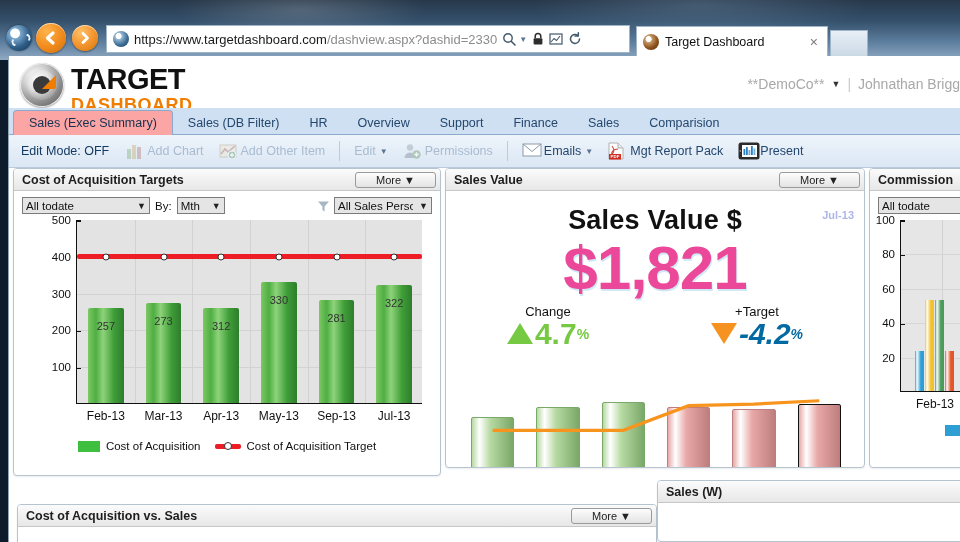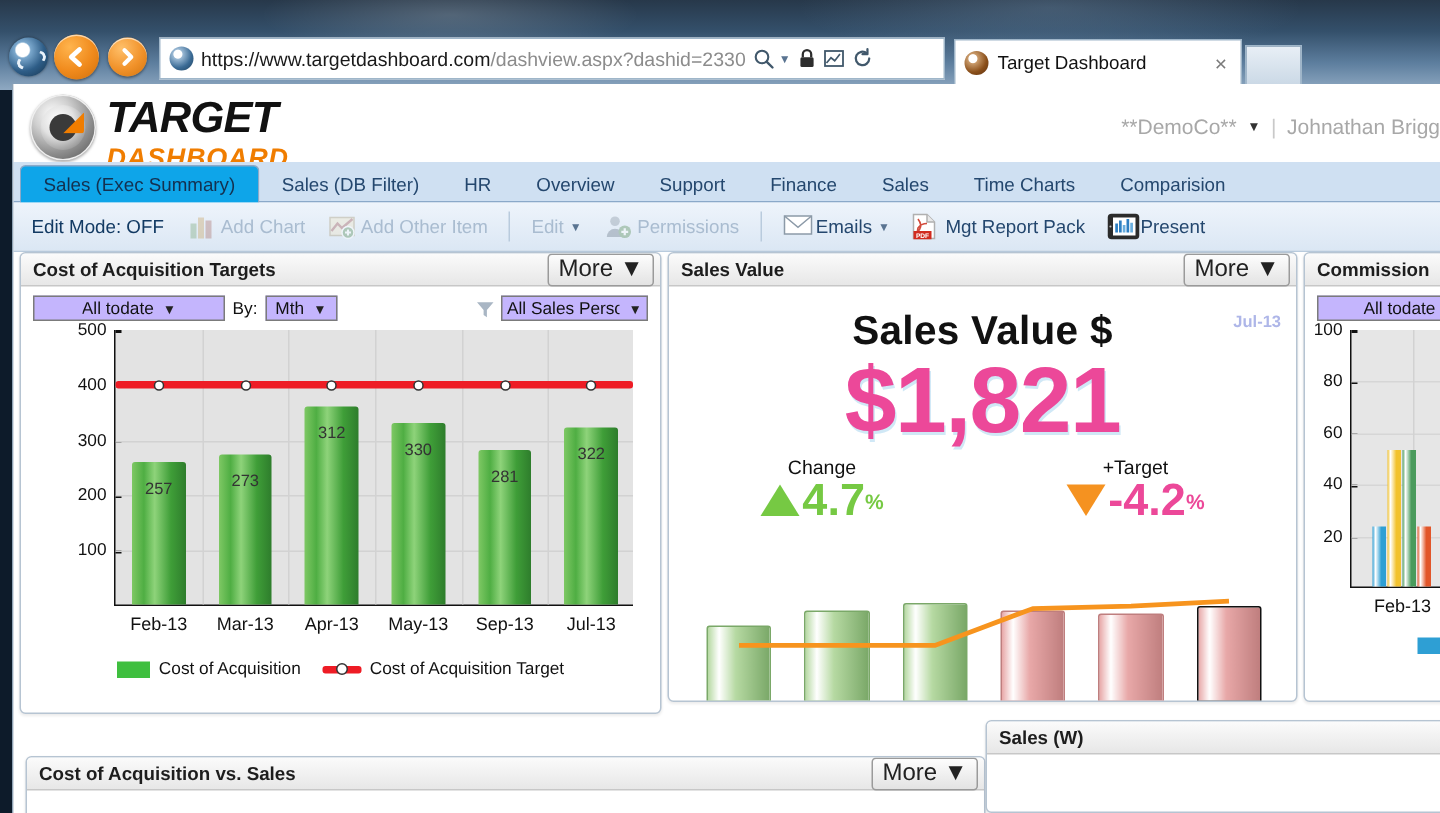--- a/index.html
+++ b/index.html
@@ -72,35 +72,35 @@
     position:absolute; left:11px; top:7px; width:44px; height:44px; border-radius:50%;
     background: radial-gradient(circle at 34% 30%, #fdfdfd 0%, #cfcfcf 30%, #8d8d8d 62%, #4a4a4a 100%);
     box-shadow: inset 0 0 0 1px #efefef, 0 1px 2px rgba(0,0,0,.35);
   }
   #logo-mark .ring { position:absolute; left:7px; top:7px; width:30px; height:30px; border-radius:50%;
     background: radial-gradient(circle at 38% 34%, #ffffff 0%, #e2e2e2 40%, #6f6f6f 100%); }
   #logo-mark .inner { position:absolute; left:13px; top:13px; width:18px; height:18px; border-radius:50%;
     background:#3a3a3a; }
   #logo-mark .wedge { position:absolute; left:22px; top:12px; width:14px; height:14px;
     background:#f07d00; clip-path: polygon(0 100%, 100% 0, 100% 100%); border-radius:0 0 2px 0; }
-  #logo-text { position:absolute; left:62px; top:9px; line-height:1;font-style:italic; }
+  #logo-text { position:absolute; left:62px; top:9px; line-height:1; }
   #logo-target { font-size:29px; font-weight:bold; letter-spacing:-0.5px; color:#111; }
   #logo-dashboard { font-size:18px; font-weight:bold; letter-spacing:0.5px; color:#f07d00; margin-top:2px; }
   #header-right { position:absolute; right:0; top:20px; display:flex; align-items:center;
     gap:7px; color:#a8a8a8; font-size:14px; white-space:nowrap; }
   #company-caret { font-size:9px; color:#333; }
   #header-sep { color:#c9c9c9; }
 
   
   #tab-bar { position:relative; height:27px; background:#cfe0f2;
     border-bottom:1px solid #8ba9c9; }
   #tab-bar .tabs { display:flex; align-items:flex-end; height:27px; padding-left:4px; }
   .nav-tab { height:24px; line-height:24px; padding:0 15px; font-size:12.5px; color:#24476e;
     white-space:nowrap; cursor:pointer; }
-  .nav-tab.active { background:#0ea5e9; border:1px solid #8ba9c9; border-bottom:1px solid #fff;
+  .nav-tab.active { background:#fca5a5; border:1px solid #8ba9c9; border-bottom:1px solid #fff;
     border-radius:4px 4px 0 0; height:26px; line-height:25px; margin-bottom:-1px; color:#14304f; }
 
   
   #toolbar { position:relative; height:33px; background:linear-gradient(180deg,#eef4fb,#dbe7f4);
     border-bottom:1px solid #b9cbdd; display:flex; align-items:center; padding-left:12px; gap:5px; }
   .tb-item { display:flex; align-items:center; gap:4px; font-size:12.5px; color:#24476e;
     padding:2px 5px; white-space:nowrap; cursor:pointer; }
   .tb-item.disabled { color:#a9bcd0; cursor:default; }
   #edit-mode-label { font-size:12.5px; color:#123a63; padding-right:6px; white-space:nowrap; }
   .tb-sep { width:1px; height:20px; background:#b9cbdd; margin:0 4px; }
@@ -108,26 +108,26 @@
   .tb-icon { width:18px; height:18px; flex:0 0 auto; position:relative; }
   .tb-icon.dim { opacity:.42; filter:grayscale(.45); }
 
   
   #dashboard { position:relative; height:374px; background:#fff; padding:4px 0 0 6px; }
   .panel { position:absolute; background:#fff; border:1px solid #b6c4d2; border-radius:4px;
     box-shadow:0 1px 2px rgba(0,0,0,.08); overflow:hidden; }
   .panel-head { height:22px; background:linear-gradient(180deg,#fbfbfb,#e7e7e7);
     border-bottom:1px solid #c7c7c7; display:flex; align-items:center; padding:0 4px 0 8px; }
   .panel-title { font-size:12.5px; font-weight:bold; color:#1d1d1d; flex:1; white-space:nowrap; overflow:hidden; }
-  .more-btn { font-size:16px; color:#222; background:linear-gradient(180deg,#fdfdfd,#e3e3e3);
-    border:1px solid #9a9a9a; border-radius:3px; padding:1px 6px; cursor:pointer; white-space:nowrap; }
+  .more-btn { font-size:11px; color:#222; background:linear-gradient(180deg,#fdfdfd,#e3e3e3);
+    border:1px solid #9a9a9a; border-radius:3px; padding:1px 20px; cursor:pointer; white-space:nowrap; }
   .panel-body { position:relative; }
   .filter-row { display:flex; align-items:center; gap:5px; padding:6px 8px 2px 8px; }
-  .sel { background:#c4b5fd; border:1px solid #7b7b7b; font-size:11.5px; color:#111;
-    padding:1px 3px; display:flex; align-items:center; justify-content:center;
+  .sel { background:#e5e5e5; border:1px solid #7b7b7b; font-size:11.5px; color:#111;
+    padding:1px 3px; display:flex; align-items:center; justify-content:space-between;
     height:17px; cursor:pointer; }
   .sel .v { white-space:nowrap; overflow:hidden; }
   .sel .ar { font-size:9px; margin-left:6px; color:#222; }
   .by-label { font-size:11.5px; color:#111; }
   .funnel { width:12px; height:12px; flex:0 0 auto; }
 
   
   #chart1-plot { position:absolute; left:62px; top:0; width:346px; height:184px;
     background:#e3e3e3; border-left:1.5px solid #111; border-bottom:1.5px solid #111; }
   .gridline-v { position:absolute; top:0; bottom:0; width:1px; background:#d2d2d2; }
@@ -157,21 +157,21 @@
     letter-spacing:.2px; }
   #kpi-value { text-align:center; font-size:62px; font-weight:bold; color:#ec4899;
     line-height:.96; letter-spacing:-1px; margin-top:2px;
     text-shadow: 1px 2px 0 rgba(120,190,230,.35); }
   #kpi-metrics { display:flex; justify-content:space-around; margin-top:6px; }
   .metric { text-align:center; }
   .metric .mlabel { font-size:13px; color:#111; }
   .metric .mval { font-size:30px; font-weight:bold; line-height:1; display:flex; align-items:center; }
   .metric .mval sup { font-size:14px; }
   .up { color:#76c943; }
-  .down { color:#ec4899; }
+  .down { color:#0369a1;font-style:italic; }
   .tri { width:0; height:0; margin-right:2px; }
   .tri-up { border-left:13px solid transparent; border-right:13px solid transparent; border-bottom:21px solid #76c943; }
   .tri-down { border-left:13px solid transparent; border-right:13px solid transparent; border-top:21px solid #f59220; }
   #spark { position:absolute; left:14px; right:14px; bottom:8px; height:96px; }
 
   
   #cm-plot { position:absolute; left:30px; top:0; width:74px; height:172px; background:#e6e6e6;
     border-left:1.5px solid #111; border-bottom:1.5px solid #111; }
   .cm-bar { position:absolute; bottom:0; width:9px; }
 </style>
@@ -254,21 +254,20 @@
 
   <div id="tab-bar">
     <div class="tabs" id="tabs-container">
         <div class="nav-tab active">Sales (Exec Summary)</div>
         <div class="nav-tab">Sales (DB Filter)</div>
         <div class="nav-tab">HR</div>
         <div class="nav-tab">Overview</div>
         <div class="nav-tab">Support</div>
         <div class="nav-tab">Finance</div>
         <div class="nav-tab">Sales</div>
-        <div class="nav-tab">Time Charts</div>
         <div class="nav-tab">Comparision</div>
       </div>
   </div>
 
   <div id="toolbar">
     <span id="edit-mode-label">Edit Mode: OFF</span>
 
     <span class="tb-item disabled">
       <span class="tb-icon dim">
         <svg width="18" height="18" viewBox="0 0 18 18">
@@ -401,21 +400,21 @@
               <div class="gridline-v" style="left: 230.667px;"></div>
               <div class="gridline-v" style="left: 288.333px;"></div>
               <div class="bar" style="left: 10.9567px; width: 35.7533px; height: 94.576px;">
                 <div class="bar-label">257</div>
               </div>
               <div class="xtick" style="left: 28.8333px;">Feb-13</div>
               <div class="bar" style="left: 68.6233px; width: 35.7533px; height: 100.464px;">
                 <div class="bar-label">273</div>
               </div>
               <div class="xtick" style="left: 86.5px;">Mar-13</div>
-              <div class="bar" style="left: 126.29px; width: 35.7533px; height: 132px;">
+              <div class="bar" style="left: 126.29px; width: 35.7533px; height: 95px;">
                 <div class="bar-label">312</div>
               </div>
               <div class="xtick" style="left: 144.167px;">Apr-13</div>
               <div class="bar" style="left: 183.957px; width: 35.7533px; height: 121.44px;">
                 <div class="bar-label">330</div>
               </div>
               <div class="xtick" style="left: 201.833px;">May-13</div>
               <div class="bar" style="left: 241.623px; width: 35.7533px; height: 103.408px;">
                 <div class="bar-label">281</div>
               </div>

